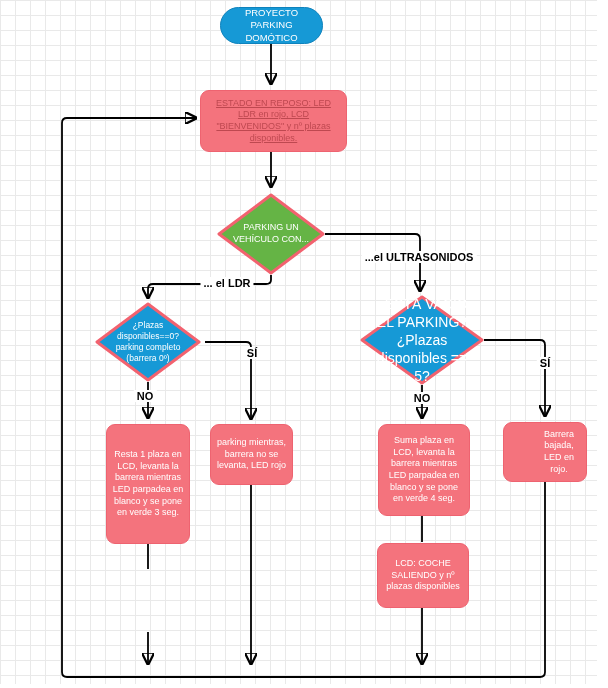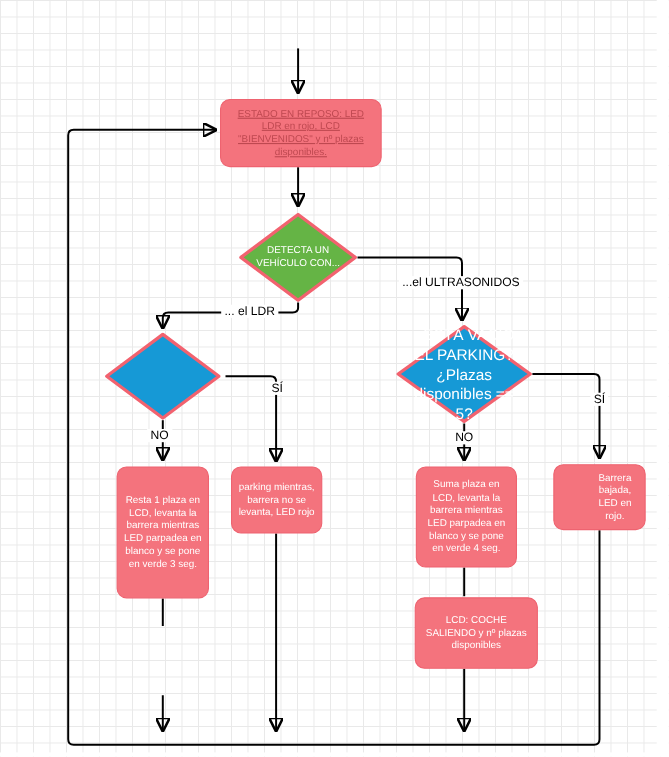--- a/index.html
+++ b/index.html
@@ -25,21 +25,21 @@
   .start .node-label{font-size:9.5px;}
   .box{
     background:#F4737D;border:1px solid #EE6370;border-radius:9px;
   }
   .box-estado .node-label{color:#BE4850;text-decoration:underline;}
   .diamond{background:transparent;}
   .diamond svg{position:absolute;left:0;top:0;}
   .diamond .node-label{position:relative;z-index:1;padding:0 8px;}
   .edge-label{
     position:absolute;z-index:4;transform:translate(-50%,-50%);
-    background:#ffffff;color:#000000;font-weight:normal;font-size:11px;
+    background:#ffffff;color:#000000;font-weight:bold;font-size:11px;
     padding:0 3px;white-space:nowrap;
   }
 </style>
 </head>
 <body>
 
 <div class="canvas">
 
   <svg class="wires" width="608" height="688" viewBox="0 0 608 688">
     <defs>
@@ -56,36 +56,40 @@
     <path d="M148 544 L148 569"></path>
     <path d="M148 632 L148 664" marker-end="url(#arrow)"></path>
     <path d="M251 485 L251 664" marker-end="url(#arrow)"></path>
     <path d="M422 385 L422 418" marker-end="url(#arrow)"></path>
     <path d="M422 516 L422 542"></path>
     <path d="M422 608 L422 664" marker-end="url(#arrow)"></path>
     <path d="M484 340 L540 340 Q545 340 545 345 L545 416" marker-end="url(#arrow)"></path>
     <path d="M545 482 L545 672 Q545 677 540 677 L67 677 Q62 677 62 672 L62 123 Q62 118 67 118 L196 118" marker-end="url(#arrow)"></path>
   </svg>
 
+  <div class="node start" style="left:220px;top:7px;width:103px;height:37px;">
+    <span class="node-label">PROYECTO PARKING DOMÓTICO</span>
+  </div>
 
   <div class="node box box-estado" style="left:200px;top:90px;width:147px;height:62px;">
     <span class="node-label">ESTADO EN REPOSO: LED LDR en rojo, LCD "BIENVENIDOS" y nº plazas disponibles.</span>
   </div>
 
   <div class="node diamond" style="left:217px;top:193px;width:108px;height:82px;">
     <svg width="108" height="82" viewBox="0 0 108 82">
       <polygon points="54,2 106,41 54,80 2,41" fill="#65B445" stroke="#F2626F" stroke-width="3" stroke-linejoin="round"></polygon>
     </svg>
-    <span class="node-label">DETECTA UN VEHÍCULO CON...</span>
+    <span class="node-label">PARKING UN VEHÍCULO CON...</span>
   </div>
 
   <div class="node diamond" style="left:95px;top:302px;width:106px;height:80px;">
     <svg width="106" height="80" viewBox="0 0 106 80">
       <polygon points="53,2 104,40 53,78 2,40" fill="#1699D6" stroke="#F2626F" stroke-width="3" stroke-linejoin="round"></polygon>
     </svg>
+    <span class="node-label" style="font-size:8.5px;padding:0 10px;">¿Plazas disponibles==0? parking completo (barrera 0º)</span>
   </div>
 
   <div class="node diamond" style="left:360px;top:295px;width:124px;height:90px;">
     <svg width="124" height="90" viewBox="0 0 124 90">
       <polygon points="62,2 122,45 62,88 2,45" fill="#1699D6" stroke="#F2626F" stroke-width="3" stroke-linejoin="round"></polygon>
     </svg>
     <span class="node-label" style="font-size:14px;padding:0 12px;">¿ESTÁ VACÍO EL PARKING? ¿Plazas disponibles == 5?</span>
   </div>
 
   <div class="node box" style="left:106px;top:424px;width:84px;height:120px;">
@@ -94,21 +98,21 @@
 
   <div class="node box" style="left:210px;top:424px;width:83px;height:61px;">
     <span class="node-label">parking mientras, barrera no se levanta, LED rojo</span>
   </div>
 
 
   <div class="node box" style="left:378px;top:424px;width:92px;height:92px;">
     <span class="node-label">Suma plaza en LCD, levanta la barrera mientras LED parpadea en blanco y se pone en verde 4 seg.</span>
   </div>
 
-  <div class="node box" style="left:377px;top:543px;width:112px;height:65px;">
+  <div class="node box" style="left:377px;top:543px;width:92px;height:65px;">
     <span class="node-label">LCD: COCHE SALIENDO y nº plazas disponibles</span>
   </div>
 
   <div class="node box" style="left:503px;top:422px;width:84px;height:60px;padding-left:28px;">
     <span class="node-label">Barrera bajada, LED en rojo.</span>
   </div>
 
   <div class="edge-label" style="left:227px;top:283px;">... el LDR</div>
   <div class="edge-label" style="left:419px;top:257px;">...el ULTRASONIDOS</div>
   <div class="edge-label" style="left:145px;top:396px;">NO</div>

